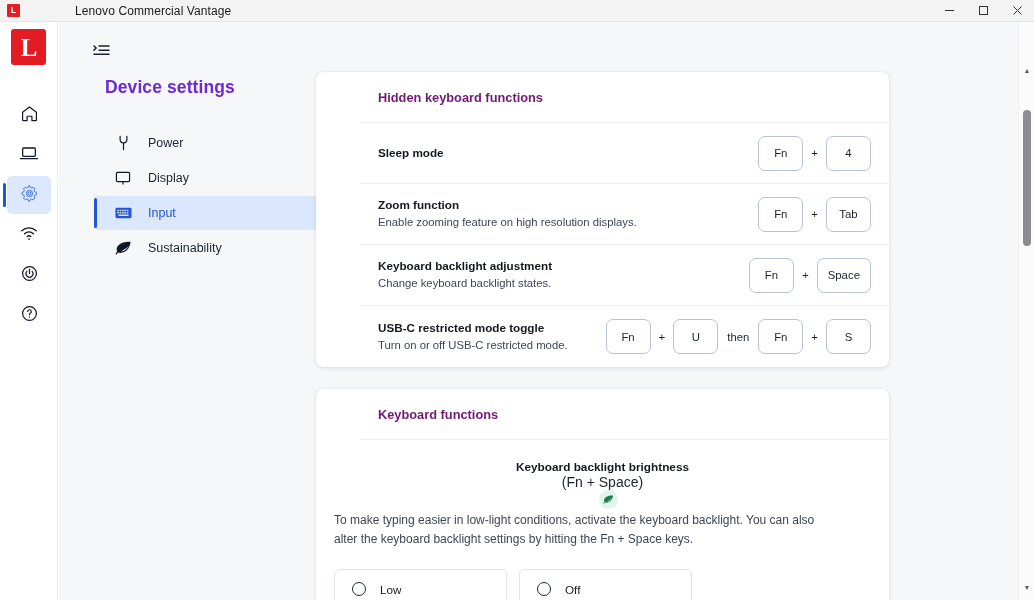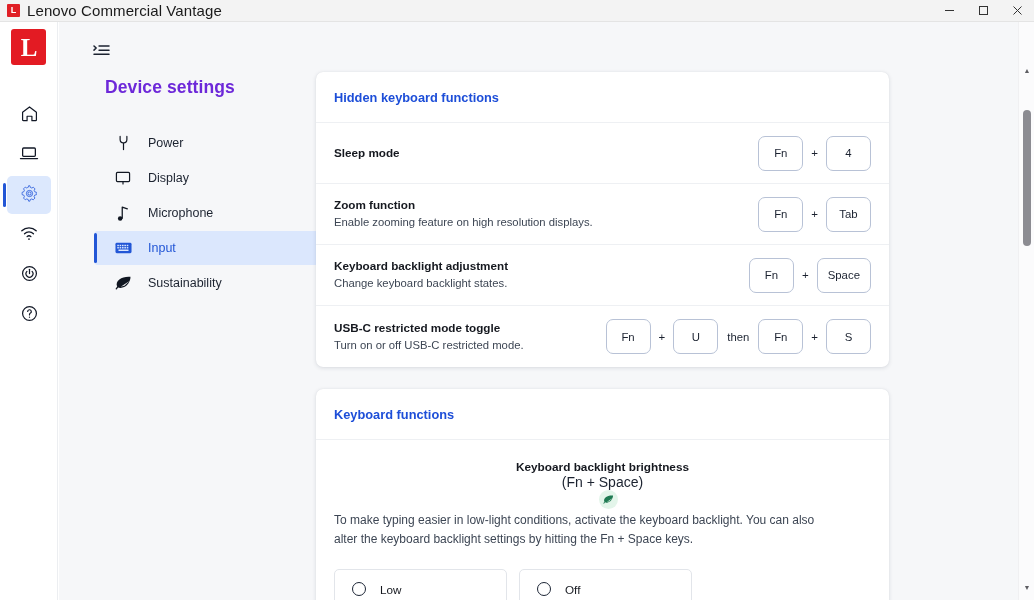--- a/index.html
+++ b/index.html
@@ -16,21 +16,21 @@
     position:absolute; left:0; top:0; width:1034px; height:22px;
     background:#f3f3f3; border-bottom:1px solid #e4e4e4;
     display:flex; align-items:center;
   }
   .tb-logo {
     width:13px; height:13px; margin-left:7px; margin-right:7px;
     background:#e01f26; border-radius:1px;
     display:flex; align-items:center; justify-content:center;
     color:#fff; font-size:9px; font-weight:bold; line-height:1;
   }
-  .tb-title { font-size:15px; color:#1a1a1a; letter-spacing:0.1px; }
+  .tb-title { font-size:12px; color:#1a1a1a; letter-spacing:0.1px;margin-left:48px; }
   .tb-controls { margin-left:auto; display:flex; height:22px; }
   .tb-btn {
     width:34px; height:22px; display:flex; align-items:center; justify-content:center;
     font-size:11px; color:#333;
   }
 
   
   .rail {
     position:absolute; left:0; top:22px; width:58px; height:578px;
     background:#ffffff; border-right:1px solid #eceef1;
@@ -94,25 +94,25 @@
   
   .cards { position:absolute; left:257px; top:50px; width:573px; }
   .card {
     background:#ffffff; border-radius:7px;
     box-shadow:0 1px 4px rgba(25,35,60,0.13), 0 0 1px rgba(25,35,60,0.10);
     margin-bottom:22px; overflow:hidden;
   }
   .card-head {
     height:51px; display:flex; align-items:center;
     padding:0 18px; border-bottom:1px solid #eef0f3;
-    font-size:12.8px; font-weight:bold; color:#1d4ed8;
+    font-size:12.8px; font-weight:bold; color:#701a75;margin-left:44px;
   }
   .krow {
     display:flex; align-items:center; min-height:61px;
-    padding:0 18px; border-bottom:1px solid #eef0f3;
+    padding:0 18px; border-bottom:1px solid #eef0f3;margin-left:44px;
   }
   .krow:last-child { border-bottom:none;gap:12px; }
   .krow-text { flex:1; padding-right:10px; }
   .krow-title { font-size:11.7px; font-weight:bold; color:#15181f; line-height:1.45; }
   .krow-desc  { font-size:11.3px; color:#3d4654; line-height:1.5; }
   .keys { display:flex; align-items:center; }
   .key {
     min-width:45px; height:35px; padding:0 10px;
     border:1px solid #b8c2d6; border-radius:7px; background:#fff;
     display:flex; align-items:center; justify-content:center;
@@ -290,29 +290,20 @@
         <div class="nav-item">
           <span class="nav-ico">
             <svg width="16" height="16" viewBox="0 0 18 18" fill="none" stroke="currentColor" stroke-width="1.35" stroke-linejoin="round">
               <rect x="1.6" y="2.6" width="14.8" height="10.4" rx="1.2"></rect>
               <line x1="9" y1="13" x2="9" y2="15.7" stroke-linecap="round"></line>
             </svg>
           </span>
           <span>Display</span>
         </div>
 
-        <div class="nav-item">
-          <span class="nav-ico">
-            <svg width="14" height="17" viewBox="0 0 14 18" fill="none" stroke="currentColor" stroke-width="1.35" stroke-linecap="round" stroke-linejoin="round">
-              <path d="M6.2 14V2.2l5.4 1.9"></path>
-              <circle cx="4" cy="14.2" r="2.4" fill="currentColor" stroke="none"></circle>
-            </svg>
-          </span>
-          <span>Microphone</span>
-        </div>
 
         <div class="nav-item active">
           <span class="nav-ico">
             <svg width="17" height="14" viewBox="0 0 18 14" fill="#2256d6">
               <rect x="0.5" y="1.5" width="17" height="11" rx="1.4"></rect>
               <g fill="#dbe7fd">
                 <rect x="2.4" y="3.6" width="1.7" height="1.5"></rect>
                 <rect x="4.9" y="3.6" width="1.7" height="1.5"></rect>
                 <rect x="7.4" y="3.6" width="1.7" height="1.5"></rect>
                 <rect x="9.9" y="3.6" width="1.7" height="1.5"></rect>

